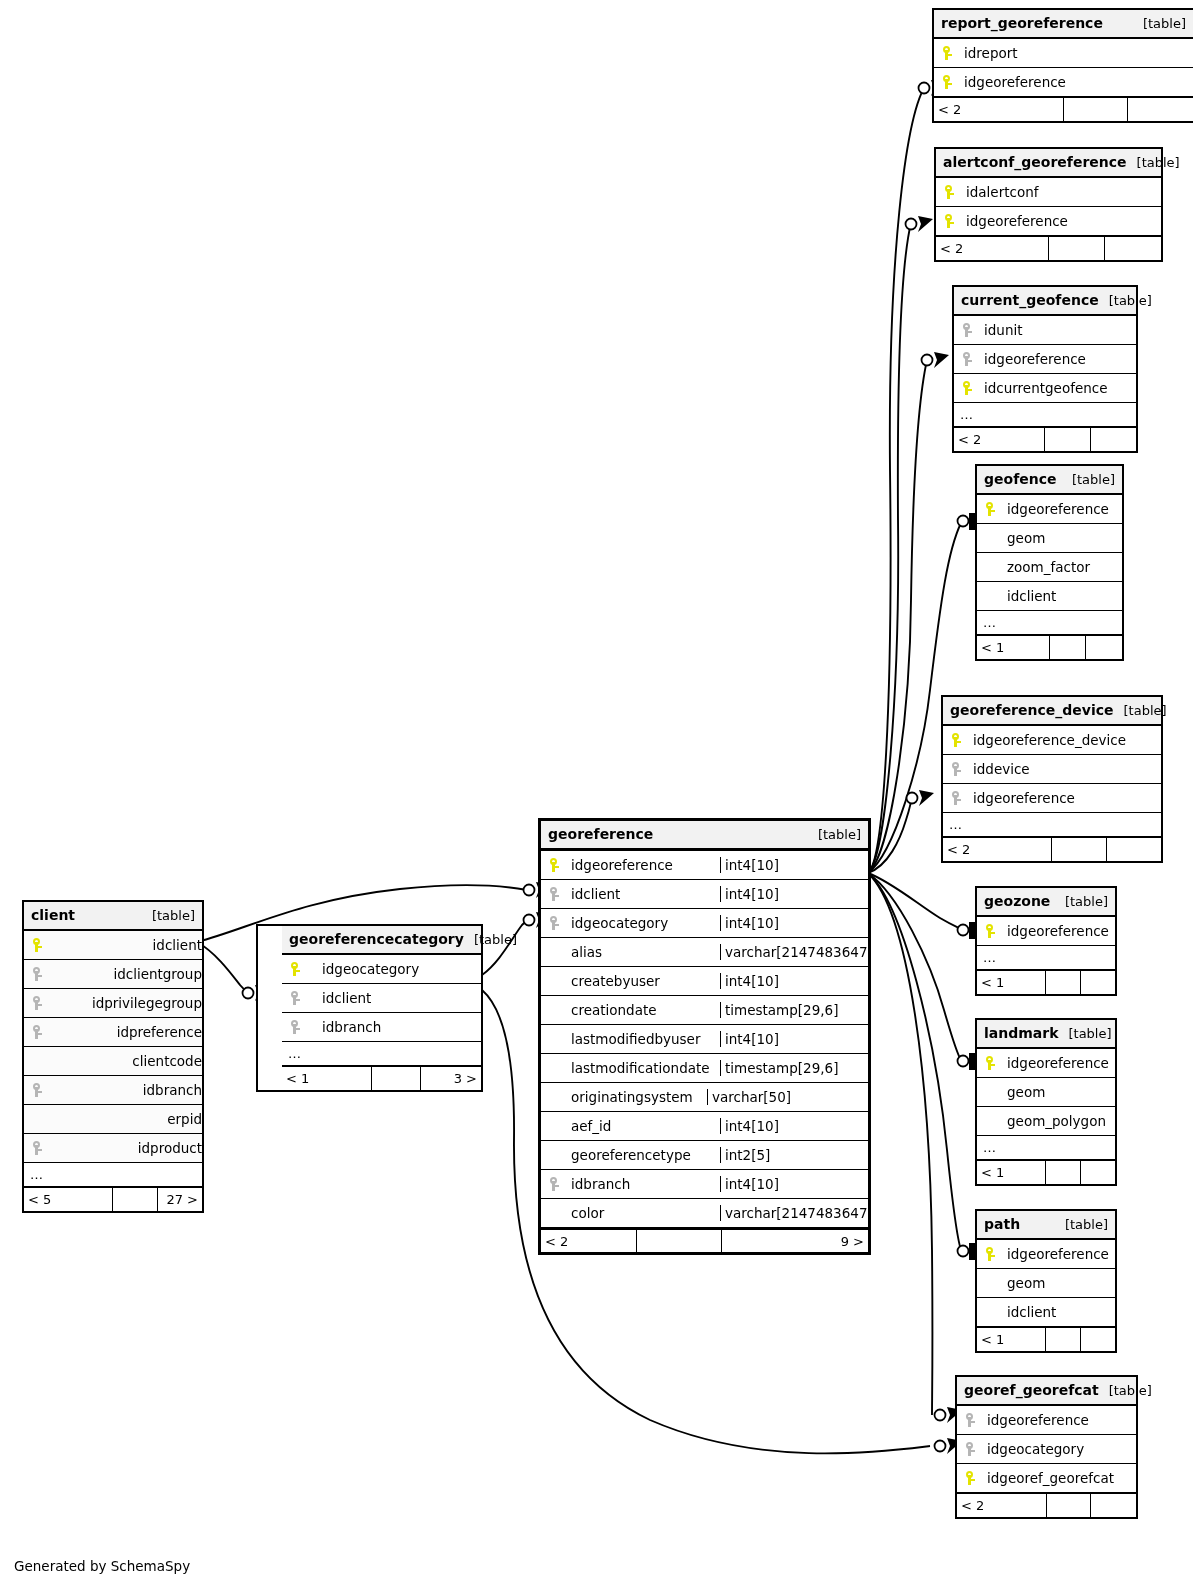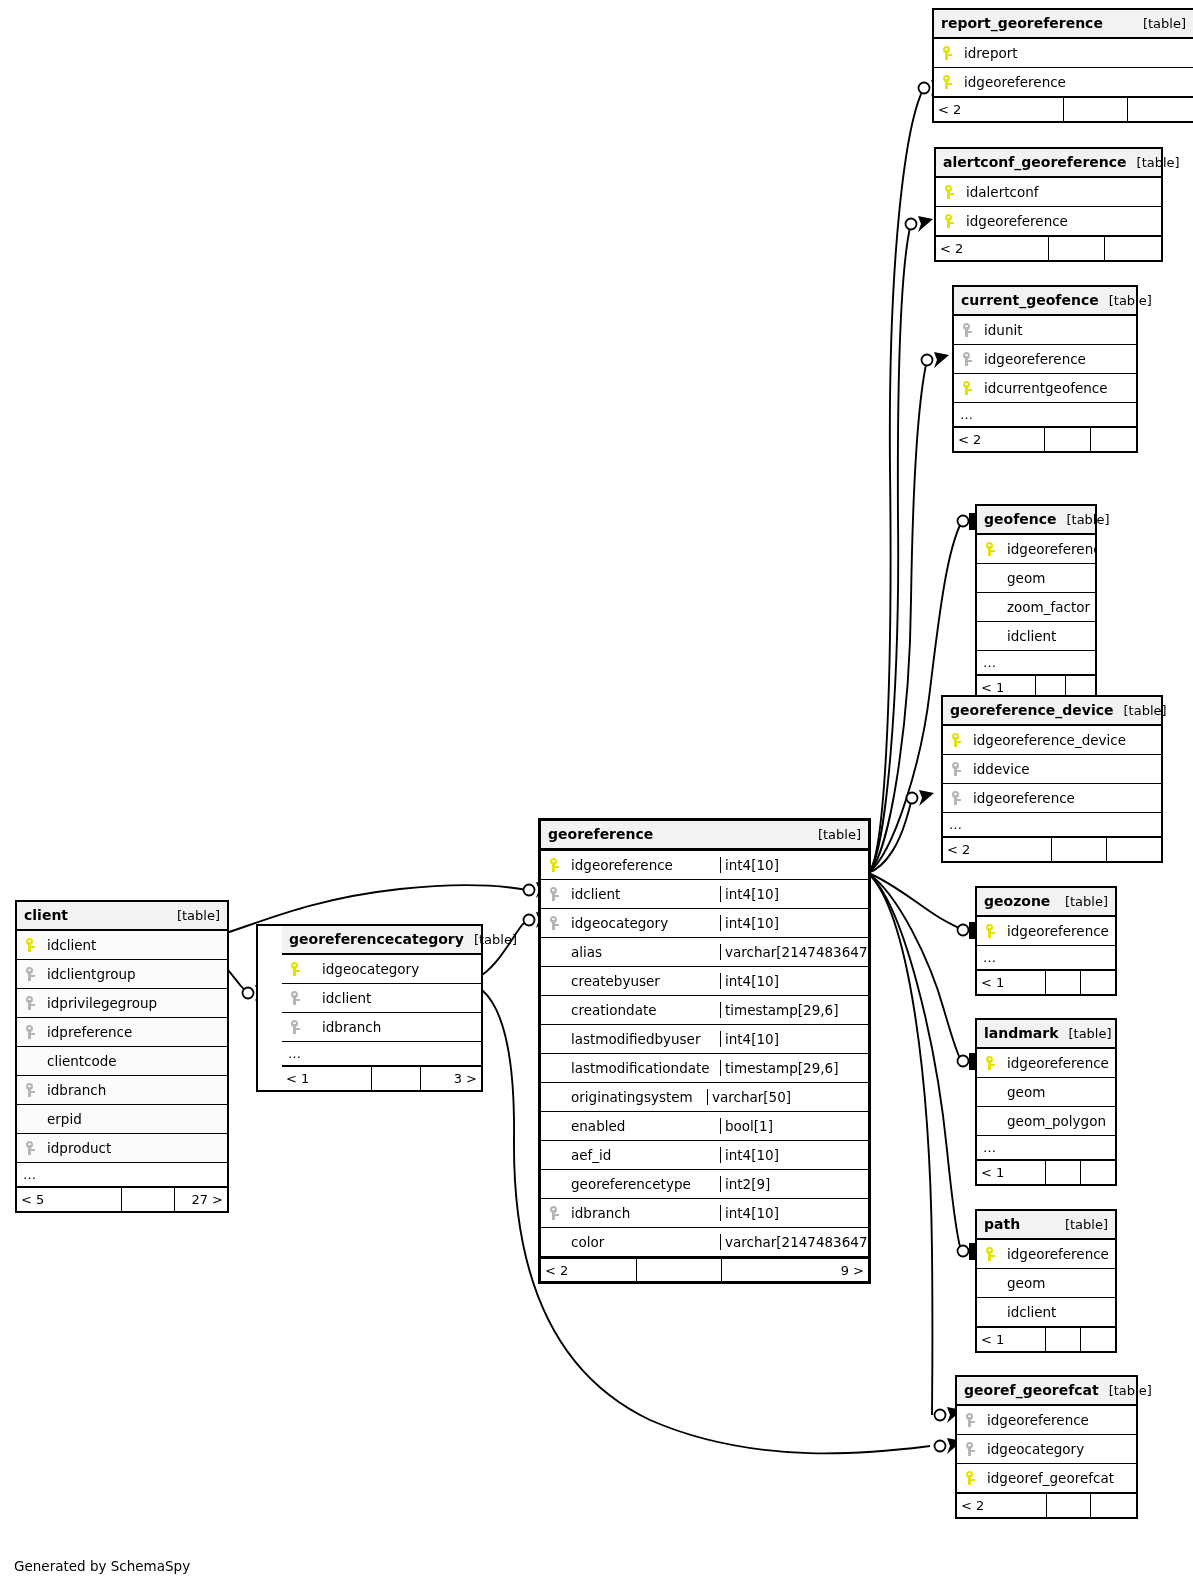--- a/index.html
+++ b/index.html
@@ -262,21 +262,21 @@
       <span class="namecell">idcurrentgeofence</span>
     </div>
     <div class="ellipsis-row">…</div>
     <div class="foot">
       <span class="fc" style="width:50%">&lt; 2</span>
       <span class="fc" style="width:25%"></span>
       <span class="fc right" style="width:25%"></span>
     </div>
   </div>
 
-  <div class="tbl" style="left:975px;top:504px;width:122px;">
+  <div class="tbl" style="left:975px;top:464px;width:149px;">
     <div class="thead">
       <span class="tname">geofence</span>
       <span class="ttag">[table]</span>
     </div>
     <div class="row">
       <span class="kcell">
           <span class="key pk">
             <b></b>
             <i></i>
             <s></s>
@@ -466,21 +466,21 @@
         </span>
       <span class="namecell">idgeoref_georefcat</span>
     </div>
     <div class="foot">
       <span class="fc" style="width:50%">&lt; 2</span>
       <span class="fc" style="width:25%"></span>
       <span class="fc right" style="width:25%"></span>
     </div>
   </div>
 
-  <div class="tbl" style="left:15px;top:900px;width:214px;">
+  <div class="tbl" style="left:22px;top:900px;width:182px;text-align:right;">
     <div class="thead">
       <span class="tname">client</span>
       <span class="ttag">[table]</span>
     </div>
     <div class="row shaded">
       <span class="kcell">
           <span class="key pk">
             <b></b>
             <i></i>
             <s></s>
@@ -661,32 +661,27 @@
       <span class="namecell">lastmodificationdate</span>
       <span class="typecell" style="width:148px">timestamp[29,6]</span>
     </div>
     <div class="row">
       <span class="kcell"></span>
       <span class="namecell">originatingsystem</span>
       <span class="typecell" style="width:161px">varchar[50]</span>
     </div>
     <div class="row">
       <span class="kcell"></span>
-      <span class="namecell">enabled</span>
-      <span class="typecell" style="width:148px">bool[1]</span>
-    </div>
-    <div class="row">
-      <span class="kcell"></span>
       <span class="namecell">aef_id</span>
       <span class="typecell" style="width:148px">int4[10]</span>
     </div>
     <div class="row">
       <span class="kcell"></span>
       <span class="namecell">georeferencetype</span>
-      <span class="typecell" style="width:148px">int2[9]</span>
+      <span class="typecell" style="width:148px">int2[5]</span>
     </div>
     <div class="row">
       <span class="kcell">
           <span class="key fk">
             <b></b>
             <i></i>
             <s></s>
           </span>
         </span>
       <span class="namecell">idbranch</span>

